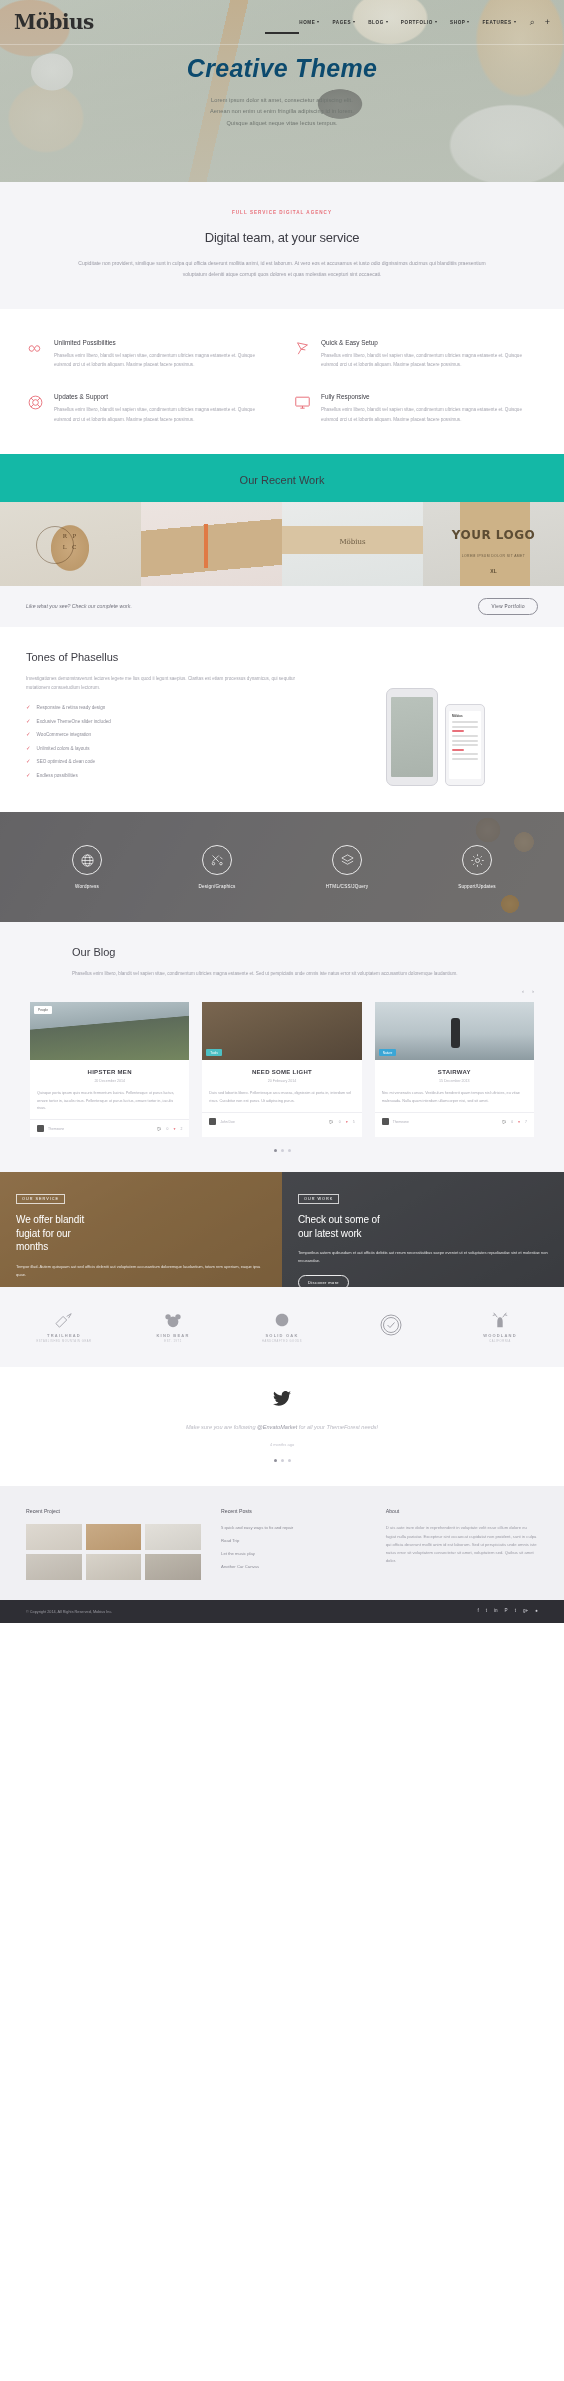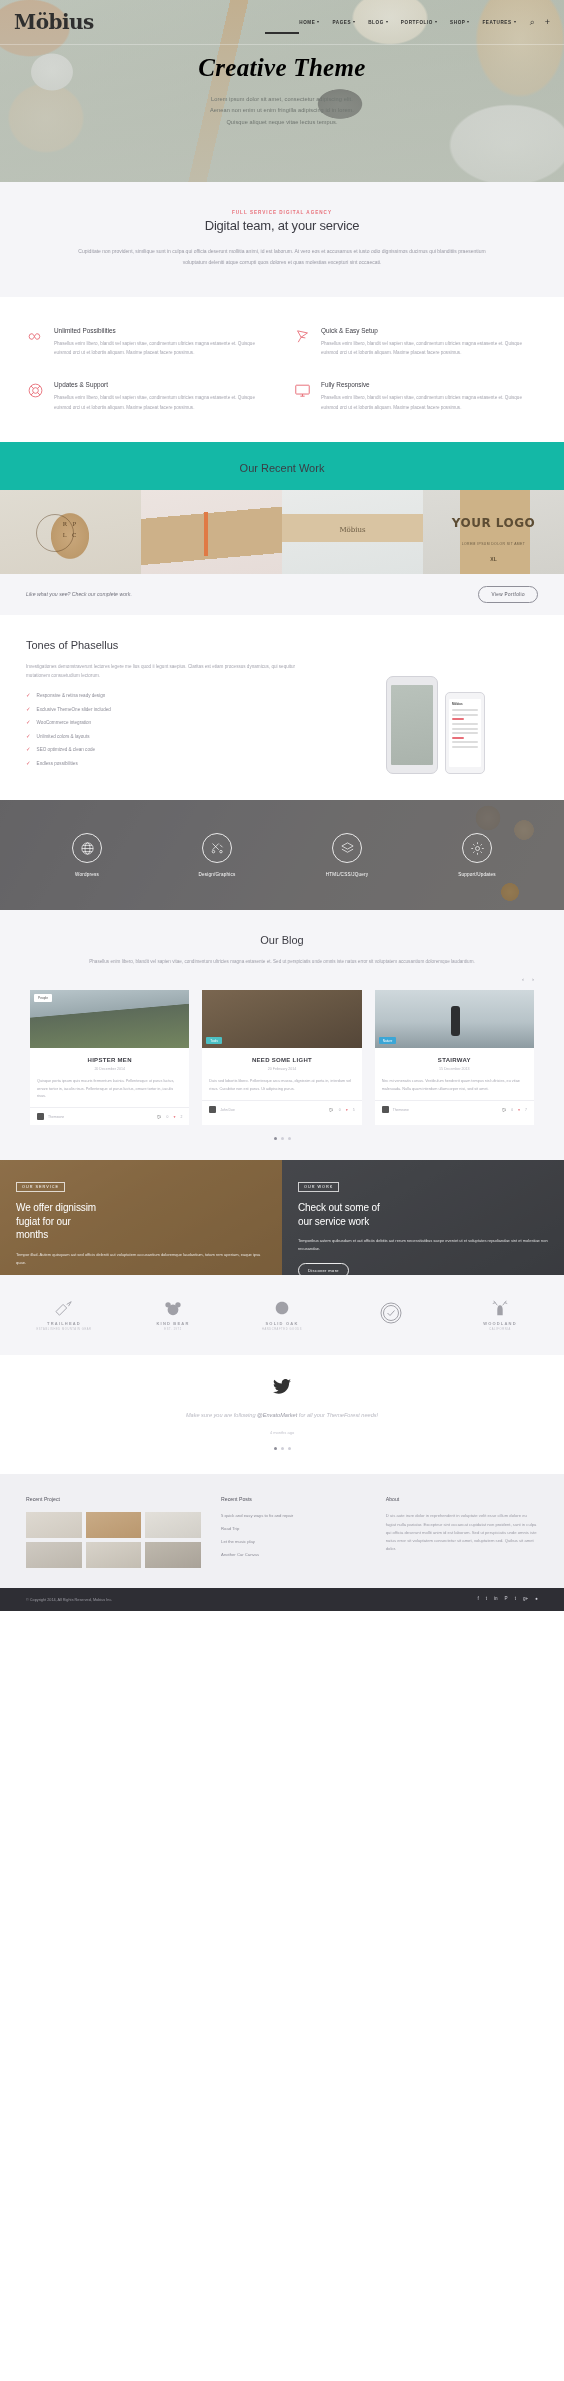--- a/index.html
+++ b/index.html
@@ -40,31 +40,31 @@
     color:#2e2e2e; text-decoration:none; text-transform:uppercase;
     display:flex; align-items:center; gap:2px; }
   .caret { width:0;height:0;border-left:1.8px solid transparent;
     border-right:1.8px solid transparent;border-top:2.2px solid #2e2e2e; }
   .nav-tools { display:flex; align-items:center; gap:10px; margin-left:14px; }
   .nav-tools span { font-size:9px; color:#2e2e2e; line-height:1; }
   .nav-underline { position:absolute; left:50%; transform:translateX(-50%);
     top:32px; width:34px; height:1.6px; background:#2f2f2f; }
 
   .hero-inner { position:relative; z-index:3; text-align:center; padding-top:54px; }
-  .hero-title { font-family:Liberation Serif, serif; font-style:italic; font-weight:bold;
-    font-size:25px; color:#000000; letter-spacing:.3px; }
+  .hero-title { font-family:Liberation Sans, sans-serif; font-style:italic; font-weight:bold;
+    font-size:25px; color:#0c4a6e; letter-spacing:.3px; }
   .hero-sub { margin-top:12px; font-size:5.6px; line-height:2.05;
     color:#6f7570; letter-spacing:.1px; }
 
   
   .intro { background:#f5f5f8; text-align:center; padding:28px 74px 30px; }
   .eyebrow { font-size:4.6px; font-weight:bold; letter-spacing:1px;
     color:#e8707a; text-transform:uppercase; }
   .sec-title { font-size:13px; color:#3c3c44; font-weight:normal;
-    margin-top:3px; letter-spacing:-.2px; }
+    margin-top:15px; letter-spacing:-.2px; }
   .intro-body { margin-top:13px; font-size:5px; line-height:2.1; color:#9a9aa5; }
 
   
   .features { background:#fff; padding:30px 26px 30px; display:grid;
     grid-template-columns:1fr 1fr; column-gap:22px; row-gap:24px; }
   .feat { display:flex; gap:9px; }
   .feat-icon { width:19px; height:19px; flex:0 0 19px; color:#e8707a;
     display:flex; align-items:center; justify-content:center; }
   .feat-icon svg { width:17px; height:17px; display:block; }
   .feat-title { font-size:6.4px; color:#3c3c44; font-weight:normal; margin-bottom:5px; }
@@ -139,21 +139,21 @@
   .services-row { position:relative; z-index:2; display:flex; height:100%;
     align-items:center; justify-content:space-around; padding:0 22px; }
   .svc { text-align:center; color:#fff; width:74px; }
   .svc-circle { width:30px; height:30px; border:1px solid rgba(255,255,255,.85);
     border-radius:50%; margin:0 auto 9px; display:flex; align-items:center; justify-content:center; }
   .svc-circle svg { width:15px; height:15px; }
   .svc-label { font-size:4.6px; letter-spacing:.2px; }
 
   
   .blog { background:#f5f5f8; padding:24px 0 20px; }
-  .blog-head { text-align:center; padding:0 72px; }
+  .blog-head { padding:0 72px; }
   .blog-head h2 { font-size:11px; color:#3c3c44; font-weight:normal; }
   .blog-head p { margin-top:11px; font-size:4.6px; line-height:2.0; color:#a0a0aa; }
   .blog-arrows { display:flex; justify-content:flex-end; gap:8px; padding:0 30px; margin-top:10px;}
   .blog-arrows span { font-size:6px; color:#9a9aa4; cursor:pointer; line-height:1; }
   .blog-grid { display:grid; grid-template-columns:repeat(3,1fr); gap:13px;
     padding:8px 30px 0; }
   .card { background:#fff; }
   .card-img { height:58px; position:relative; overflow:hidden; }
   .c1 { background:linear-gradient(175deg,#b9c6cb 0%, #9aa9ae 38%, #5d6b5a 39%, #74865f 100%); }
   .c2 { background:linear-gradient(160deg,#7a6650 0%, #6b5a46 40%, #544638 100%); }
@@ -545,34 +545,34 @@
       <i class="dot"></i>
       <i class="dot"></i>
     </div>
   </section>
 
   <section class="promo">
     <div class="promo-half p-left">
       <div class="promo-inner">
         <div class="promo-eyebrow">OUR SERVICE</div>
         <h3 class="promo-title">
-          <span>We offer dignissim</span><br>
+          <span>We offer blandit</span><br>
           <span>fugiat for our</span><br>
           <span>months</span>
         </h3>
         <p class="promo-text">Tempor illud. Autem quisquam aut sed officis deleniti aut voluptatem accusantium doloremque laudantium, totam rem aperiam, eaque ipsa quae.</p>
         
       </div>
     </div>
     <div class="promo-half p-right">
       <div class="promo-inner">
         <div class="promo-eyebrow">OUR WORK</div>
         <h3 class="promo-title">
           <span>Check out some of</span><br>
-          <span>our service work</span>
+          <span>our latest work</span>
         </h3>
         <p class="promo-text">Temporibus autem quibusdam et aut officiis debitis aut rerum necessitatibus saepe eveniet ut et voluptates repudiandae sint et molestiae non recusandae.</p>
         <button class="btn-ghost">Discover more</button>
       </div>
     </div>
   </section>
 
   <section class="clients">
     <div class="client">
       <svg width="22" height="18" viewBox="0 0 24 20" fill="none" stroke="#6d6d77" stroke-width="1">

